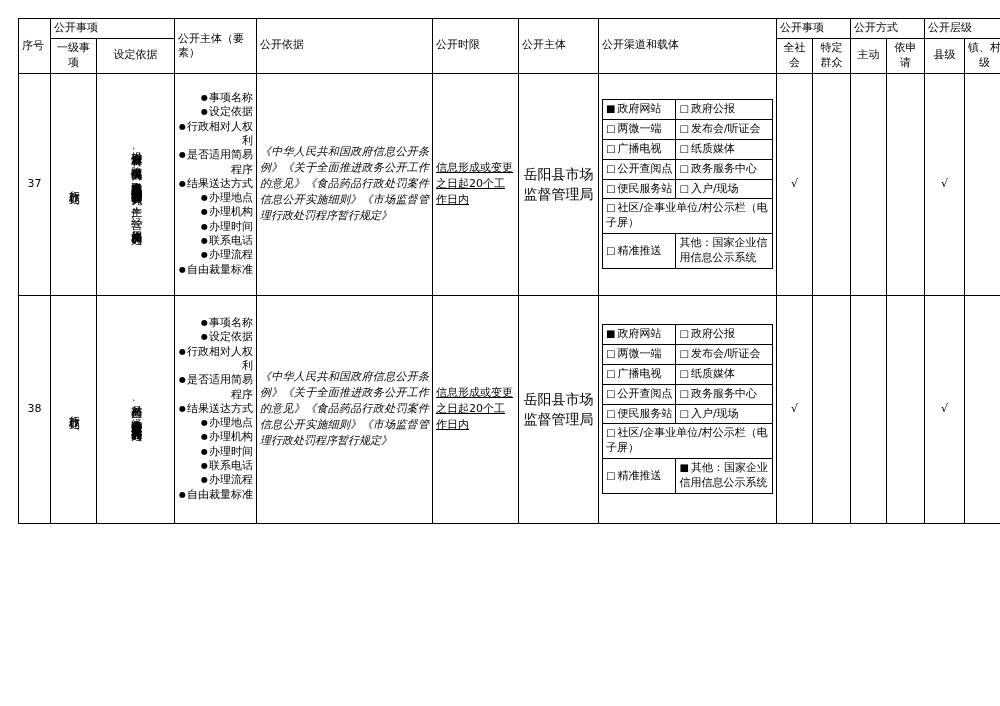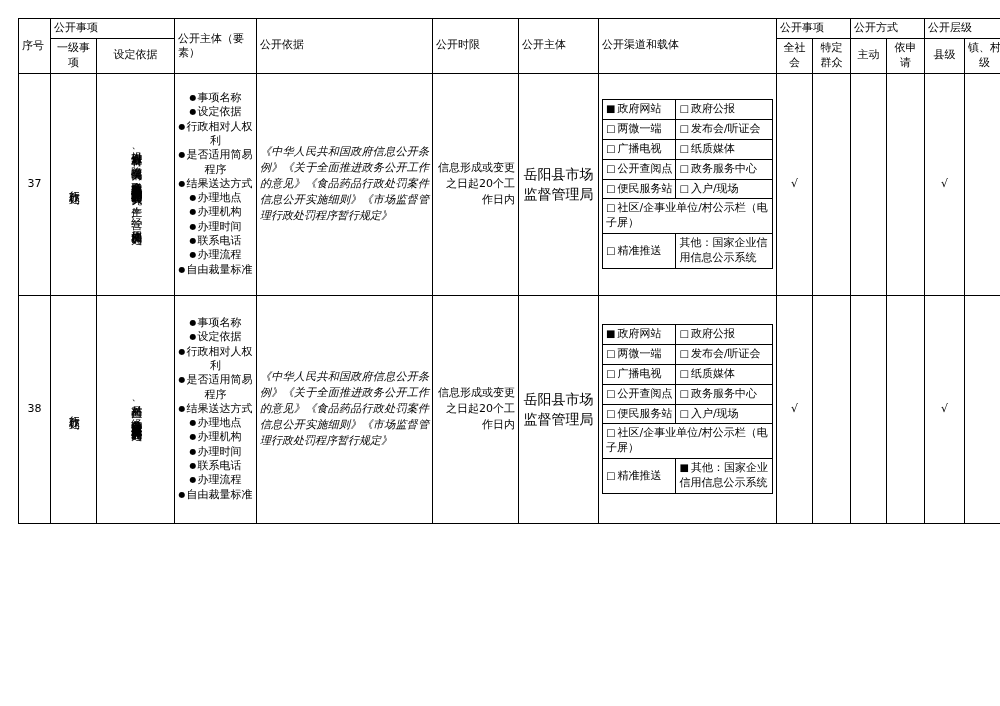--- a/index.html
+++ b/index.html
@@ -41,21 +41,21 @@
   }
   .hdr-small {
     text-align: center;
     font-size: 10.5px;
   }
   .cell-center {
     text-align: center;
     vertical-align: middle;
   }
   .cell-top-just {
-    text-align: center;
+    text-align: right;
     vertical-align: top;
   }
   .cell-mid-just {
     text-align: left;
     vertical-align: middle;
   }
   
   .vert {
     writing-mode: vertical-rl;
     text-orientation: upright;
@@ -96,21 +96,22 @@
   }
   .basis-text {
     font-size: 11px;
     line-height: 1.45;
     text-align: justify;
     font-style: italic;
   }
   .limit-text {
     font-size: 11px;
     line-height: 1.45;
-    text-align: right;
+    text-align: left;
+    text-decoration: underline;
   }
   .subject-text {
     font-size: 14px;
     line-height: 1.45;
     text-align: center;
   }
   .chan-table {
     width: 100%;
     border-collapse: collapse;
   }

